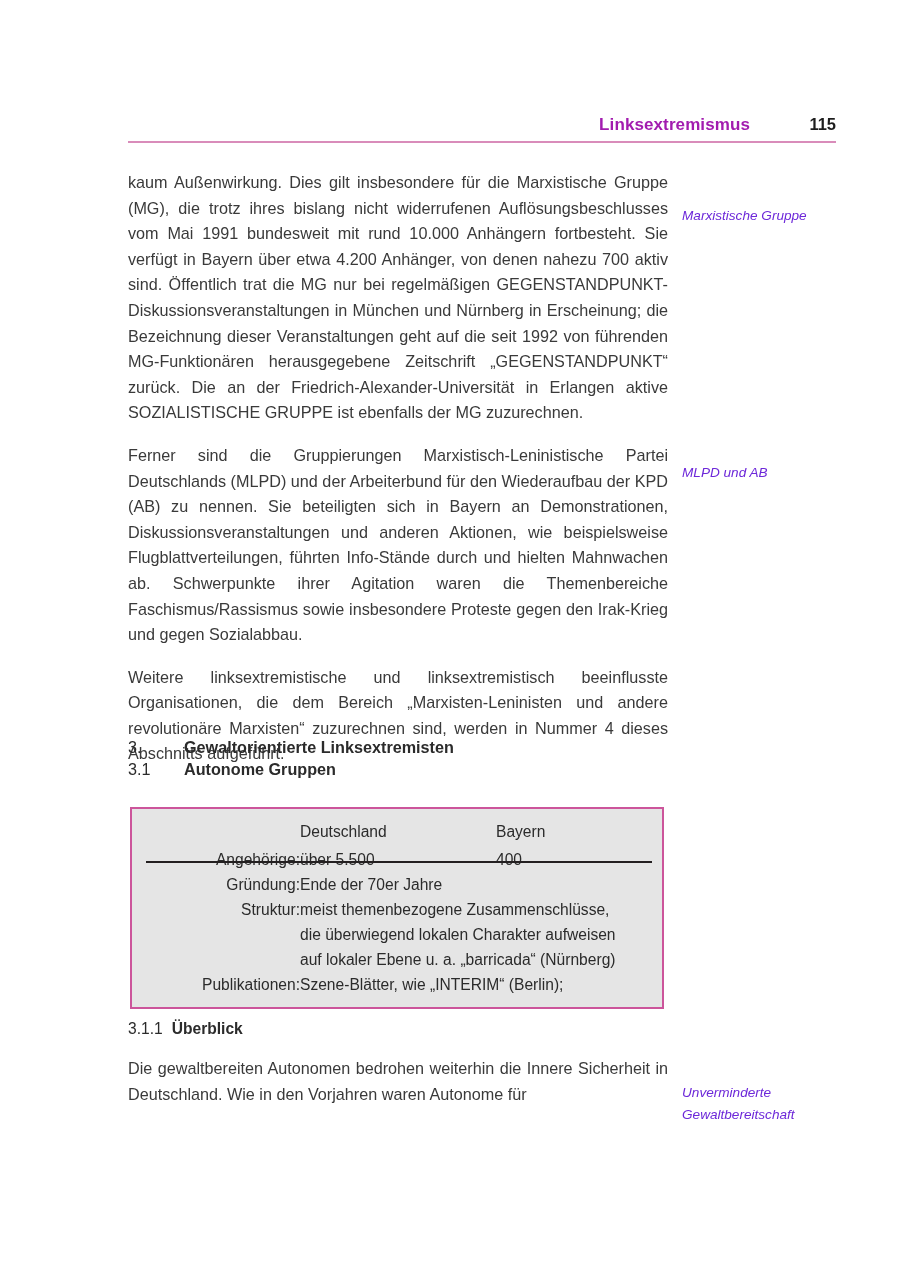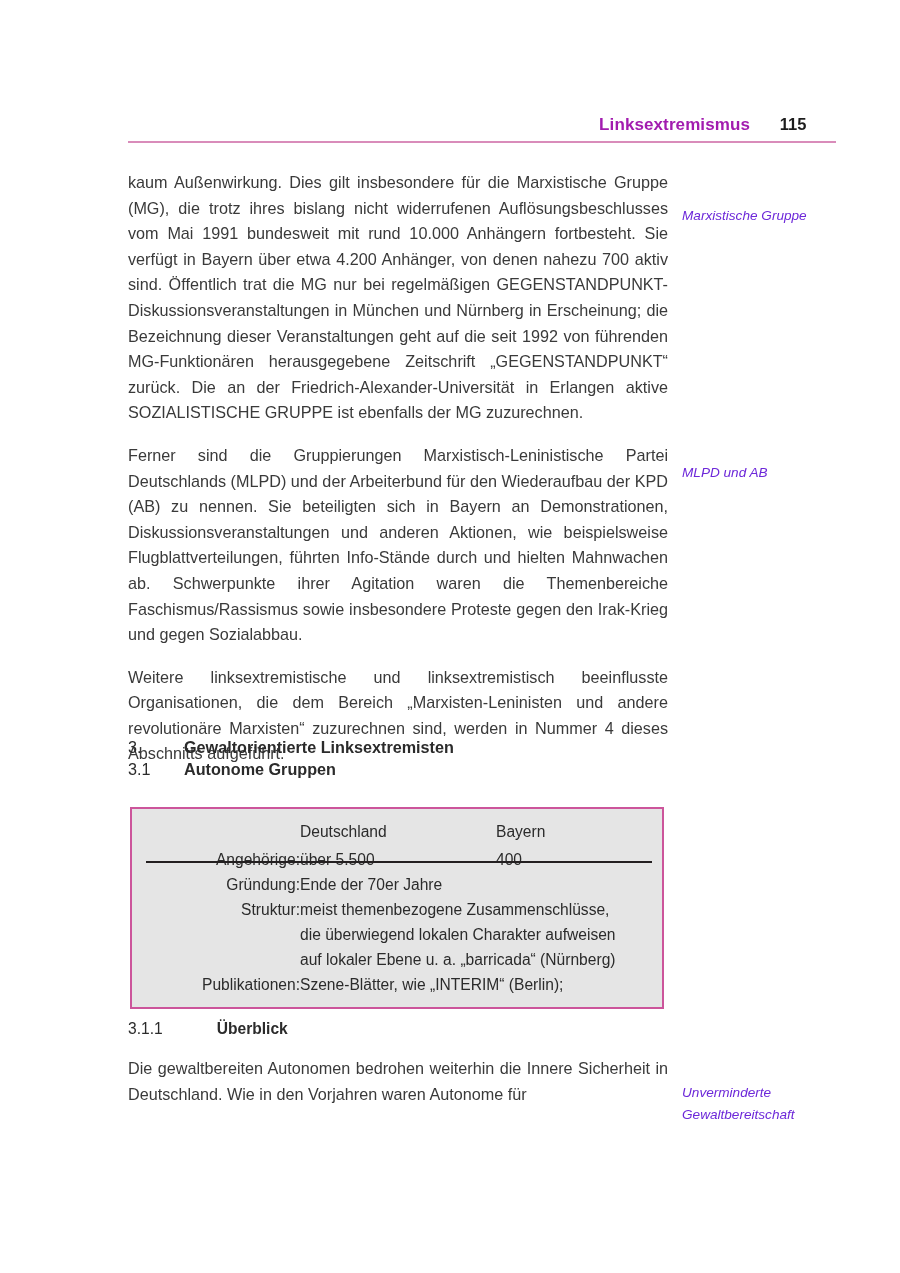--- a/index.html
+++ b/index.html
@@ -38,21 +38,21 @@
     font-size: 17px;
     font-weight: bold;
     color: #a21caf;
     letter-spacing: 0.1px;
   }
   .runhead-page {
     font-size: 16.5px;
     font-weight: bold;
     color: #1d1d1d;
     width: 86px;
-    text-align: center;
+    text-align: right;
   }
   .runhead-rule {
     position: absolute;
     left: 128px;
     top: 141px;
     width: 708px;
     height: 1.6px;
     background: #d98cba;
   }
 
@@ -112,21 +112,21 @@
   .h311 {
     position: absolute;
     left: 128px;
     top: 1020px;
     display: flex;
     align-items: flex-start;
     font-size: 15.6px;
     color: #2b2b2b;
   }
   .h311 .num { margin-right: 9px; font-weight: normal; }
-  .h311 .txt { font-weight: bold; margin-left: 45px; }
+  .h311 .txt { font-weight: bold; }
 
   
   .tablebox {
     position: absolute;
     left: 130px;
     top: 807px;
     width: 534px;
     box-sizing: border-box;
     background: #e5e5e5;
     border: 2px solid #cc559b;

